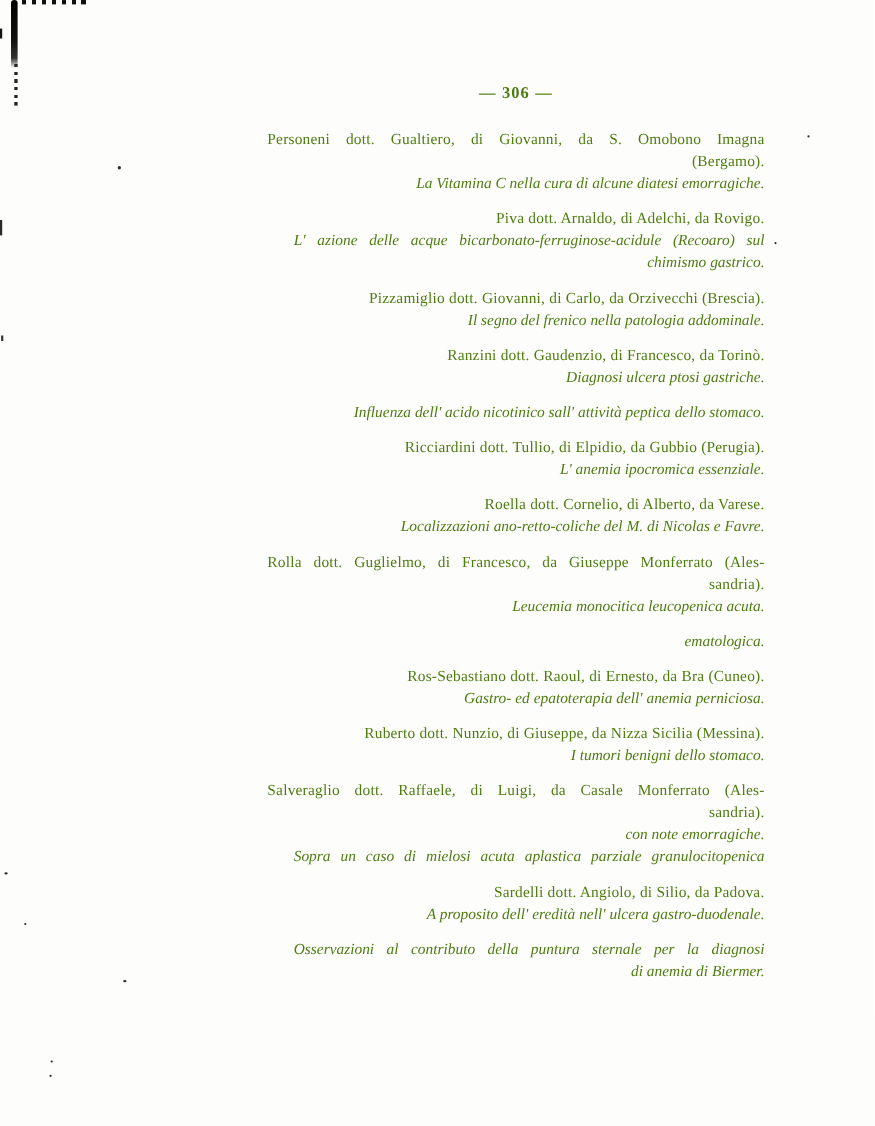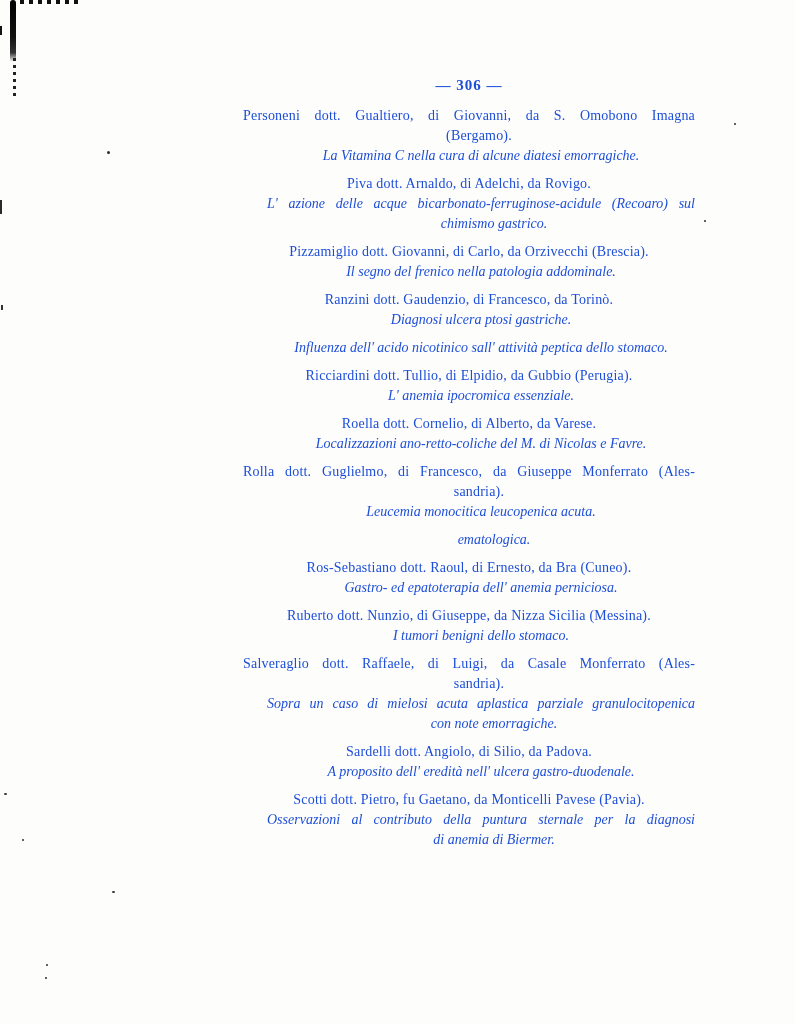--- a/index.html
+++ b/index.html
@@ -2,43 +2,43 @@
 <html><head>
 <meta charset="utf-8">
 <style>
   html, body { margin: 0; padding: 0; background: #ffffff; }
   .page {
     position: relative;
     width: 795px;
     height: 1024px;
     background: #fdfdfc;
     font-family: "Liberation Serif", "DejaVu Serif", serif;
-    color: #1d4ed8;
+    color: #4d7c0f;
     overflow: hidden;
   }
   .page-number {
     position: absolute;
     top: 77px;
     left: 243px;
     width: 452px;
     text-align: center;
     font-size: 15px;
     font-weight: bold;
     letter-spacing: 1px;
   }
   .entries {
     position: absolute;
     top: 106px;
     left: 243px;
     width: 452px;
   }
-  .entry { margin-bottom: 8px; }
+  .entry { margin-bottom: 8px; margin-top: 12px; }
   .line { font-size: 14px; line-height: 20px; }
   .line.just { text-align: justify; text-align-last: justify; }
-  .line.left { text-align: center; white-space: nowrap; }
+  .line.left { text-align: right; white-space: nowrap; }
   .name-line { font-weight: 500; letter-spacing: 0.2px; }
   .name-wrap { padding-left: 20px; }
   .title-line { font-style: italic; padding-left: 24px; }
   .title-wrap { padding-left: 50px; }
 
   
   .artifact { position: absolute; background: #141414; }
   .streak {
     left: 10px; top: 0; width: 6px; height: 62px;
     border-radius: 3px;
@@ -129,26 +129,25 @@
         <div class="line name-line left">Ros-Sebastiano dott. Raoul, di Ernesto, da Bra (Cuneo).</div>
         <div class="line title-line left">Gastro- ed epatoterapia dell' anemia perniciosa.</div>
       </div>
       <div class="entry">
         <div class="line name-line left">Ruberto dott. Nunzio, di Giuseppe, da Nizza Sicilia (Messina).</div>
         <div class="line title-line left">I tumori benigni dello stomaco.</div>
       </div>
       <div class="entry">
         <div class="line name-line just">Salveraglio dott. Raffaele, di Luigi, da Casale Monferrato (Ales-</div>
         <div class="line name-line name-wrap left">sandria).</div>
+        <div class="line title-line title-wrap left">con note emorragiche.</div>
         <div class="line title-line just">Sopra un caso di mielosi acuta aplastica parziale granulocitopenica</div>
-        <div class="line title-line title-wrap left">con note emorragiche.</div>
       </div>
       <div class="entry">
         <div class="line name-line left">Sardelli dott. Angiolo, di Silio, da Padova.</div>
         <div class="line title-line left">A proposito dell' eredità nell' ulcera gastro-duodenale.</div>
       </div>
       <div class="entry">
-        <div class="line name-line left">Scotti dott. Pietro, fu Gaetano, da Monticelli Pavese (Pavia).</div>
         <div class="line title-line just">Osservazioni al contributo della puntura sternale per la diagnosi</div>
         <div class="line title-line title-wrap left">di anemia di Biermer.</div>
       </div>
     </div>
 </div>
 
 </body></html>

